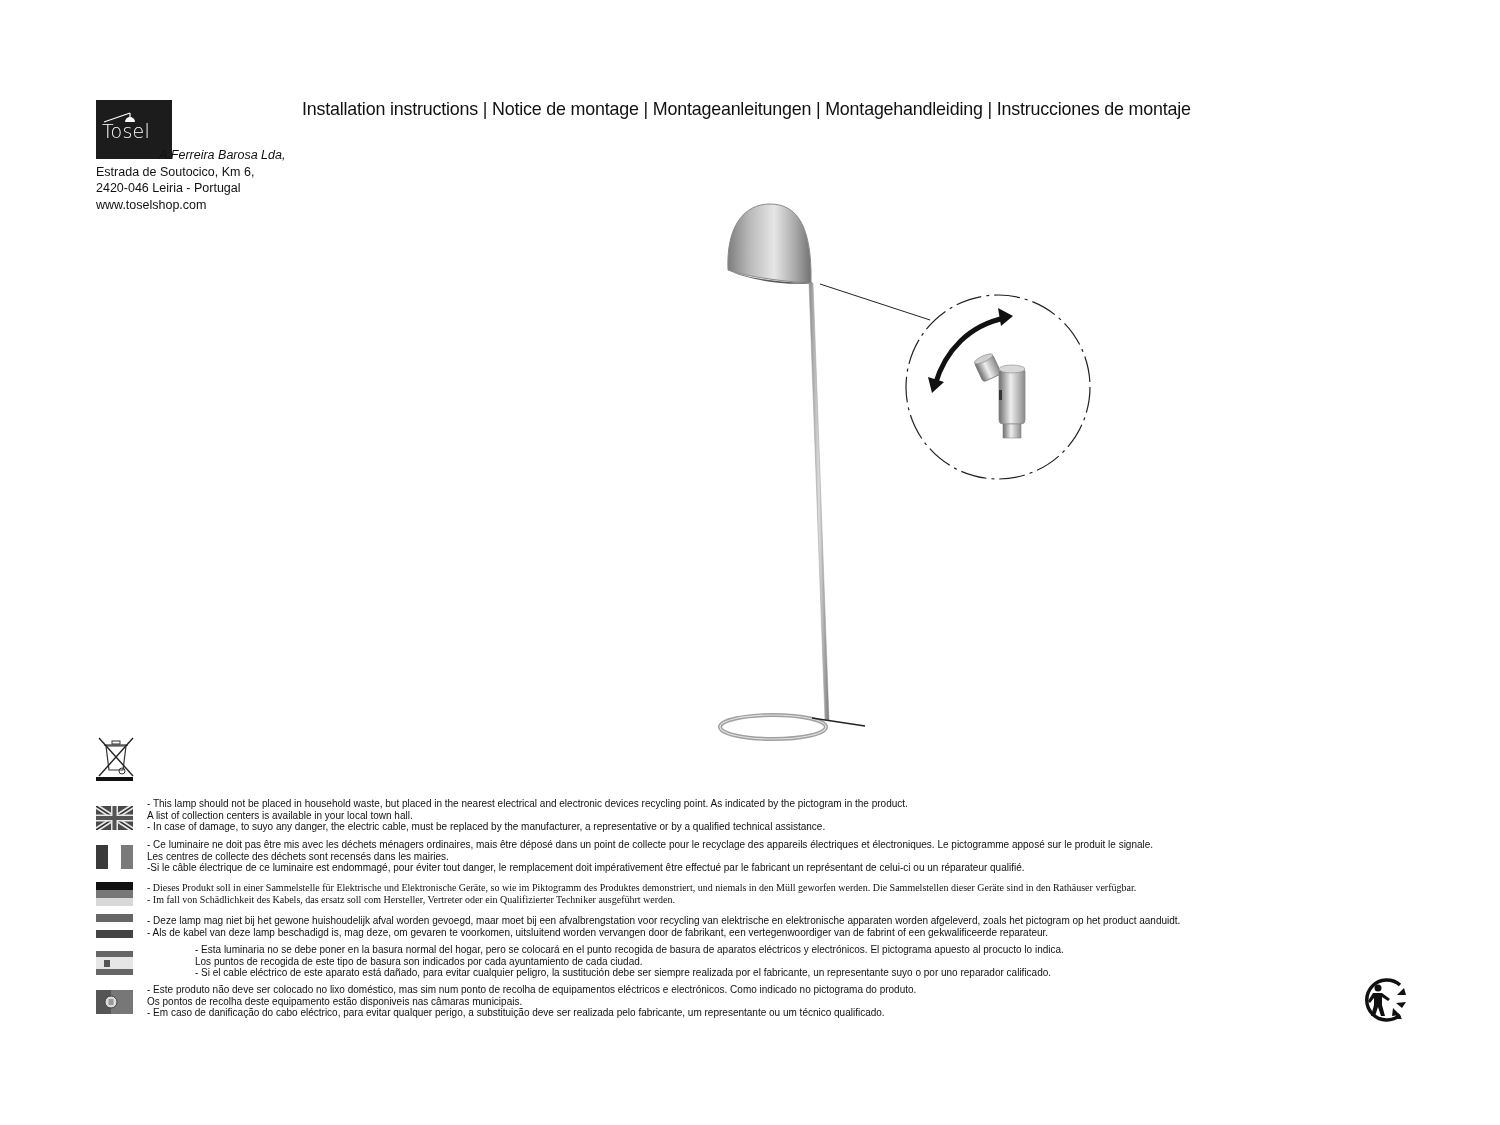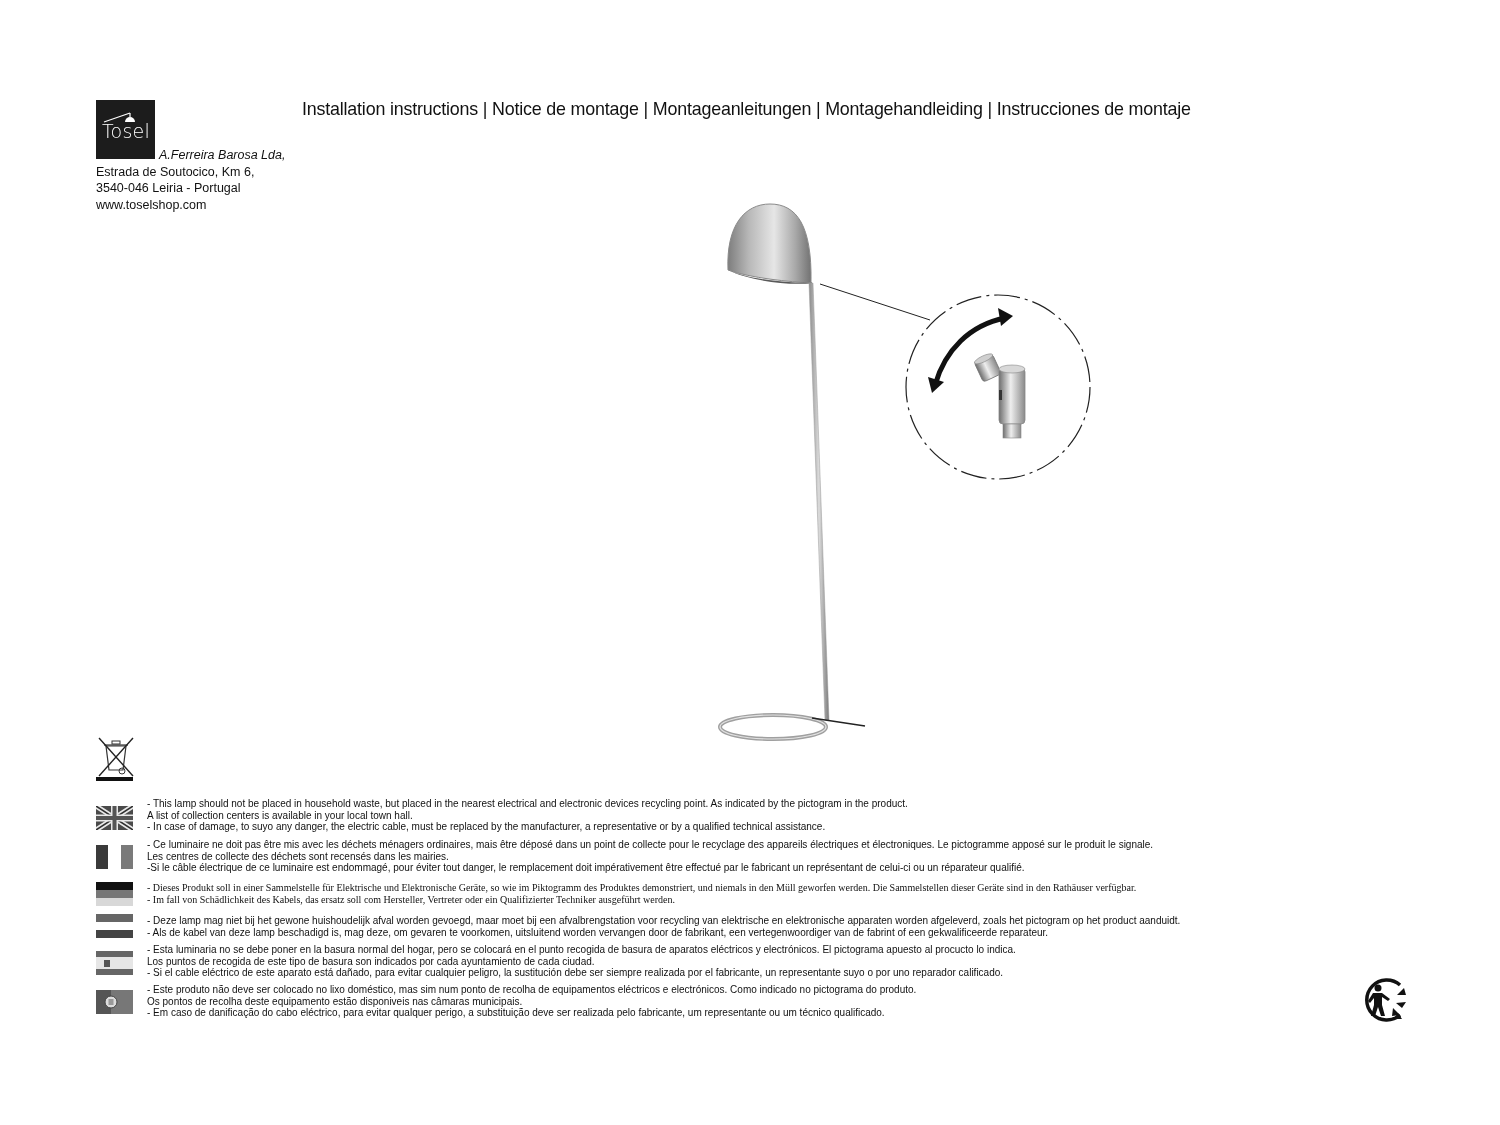--- a/index.html
+++ b/index.html
@@ -1,18 +1,18 @@
 <!DOCTYPE html>
 <html><head>
 <meta charset="utf-8">
 <style>
   html, body { margin: 0; padding: 0; background: #ffffff; }
   body { width: 1500px; height: 1125px; position: relative; overflow: hidden; font-family: "Liberation Sans", sans-serif; color: #111; }
   .abs { position: absolute; }
-  .logo { left: 96px; top: 100px; width: 59px; height: 59px; background: #1c1c1c; }
+  .logo { left: 96px; top: 100px; width: 76px; height: 59px; background: #1c1c1c; }
   .logo-text { position: absolute; left: 6px; top: 12px; color: #fff; font-size: 19px; letter-spacing: 0.2px; font-family: "DejaVu Sans", sans-serif; font-weight: 300; }
   .logo svg { position: absolute; left: 0; top: 0; }
   .address { left: 96px; top: 147px; font-size: 12.5px; line-height: 16.5px; color: #111; }
   .address .l1 { padding-left: 63px; font-style: italic; }
   .title { left: 302px; top: 98px; font-size: 19px; letter-spacing: -0.2px; color: #111; white-space: nowrap; font-family: "Liberation Sans Narrow", "Liberation Sans", sans-serif; transform: scaleX(0.94); transform-origin: left top; }
   .illustration { left: 0; top: 0; }
   .weee { left: 96px; top: 736px; width: 40px; height: 46px; }
   .weee-bar { left: 96px; top: 777px; width: 37px; height: 4px; background: #111; }
   .notice-row { position: absolute; left: 96px; width: 1250px; }
   .flag { position: absolute; left: 0; width: 37px; height: 24px; }
@@ -27,21 +27,21 @@
     <line x1="8" y1="22" x2="34" y2="13" stroke="#fff" stroke-width="1.2"></line>
     <line x1="34" y1="13" x2="34" y2="17" stroke="#fff" stroke-width="1.2"></line>
     <path d="M29 22 A5 5 0 0 1 39 22 Z" fill="#fff"></path>
   </svg>
   <span class="logo-text" style="top:20px;">Tosel</span>
 </div>
 
 <div class="abs address">
   <div class="l1">A.Ferreira Barosa Lda,</div>
   <div>Estrada de Soutocico, Km 6,</div>
-  <div>3540-046 Leiria - Portugal</div>
+  <div>2420-046 Leiria - Portugal</div>
   <div>www.toselshop.com</div>
 </div>
 
 <div class="abs title">Installation instructions | Notice de montage | Montageanleitungen | Montagehandleiding | Instrucciones de montaje</div>
 
 <svg class="abs illustration" width="1500" height="760" viewBox="0 0 1500 760">
   <defs>
     <linearGradient id="shadeGrad" x1="0" y1="0" x2="1" y2="0">
       <stop offset="0" stop-color="#7d7d7d"></stop>
       <stop offset="0.25" stop-color="#b8b8b8"></stop>
@@ -157,21 +157,21 @@
   </div>
 </div>
 
 <div class="notice-row" style="top:944px;">
   <svg class="flag" style="top:7px;" viewBox="0 0 37 24">
     <rect y="0" width="37" height="6" fill="#666"></rect>
     <rect y="6" width="37" height="12" fill="#e6e6e6"></rect>
     <rect y="18" width="37" height="6" fill="#666"></rect>
     <rect x="8" y="9" width="6" height="7" fill="#555"></rect>
   </svg>
-  <div class="notice-text" style="top:0;">
+  <div class="notice-text" style="top:0;margin-left:48px;">
     <div>- Esta luminaria no se debe poner en la basura normal del hogar, pero se colocará en el punto recogida de basura de aparatos eléctricos y electrónicos. El pictograma apuesto al procucto lo indica.</div>
     <div>Los puntos de recogida de este tipo de basura son indicados por cada ayuntamiento de cada ciudad.</div>
     <div>- Si el cable eléctrico de este aparato está dañado, para evitar cualquier peligro, la sustitución debe ser siempre realizada por el fabricante, un representante suyo o por uno reparador calificado.</div>
   </div>
 </div>
 
 <div class="notice-row" style="top:984px;">
   <svg class="flag" style="top:6px;" viewBox="0 0 37 24">
     <rect x="0" width="15" height="24" fill="#555"></rect>
     <rect x="15" width="22" height="24" fill="#777"></rect>

